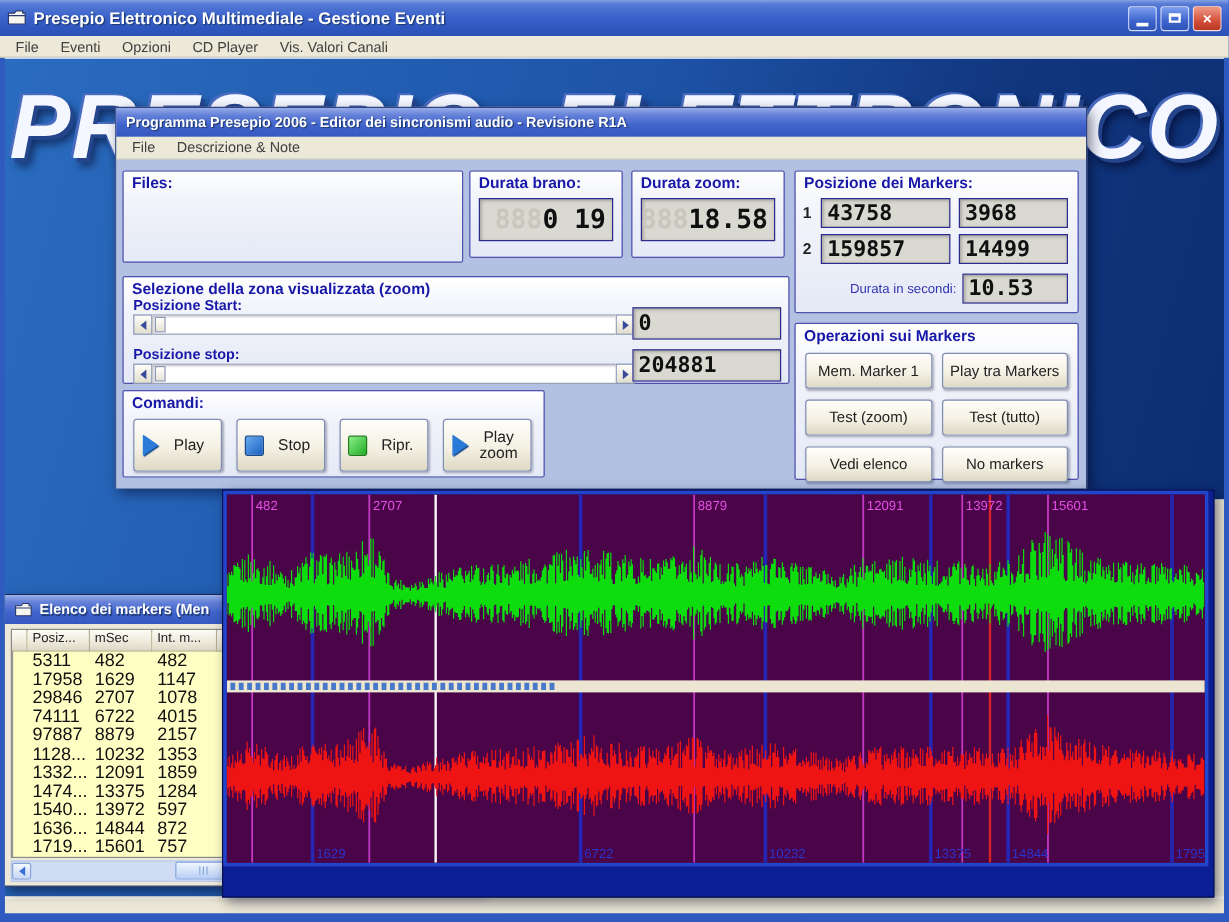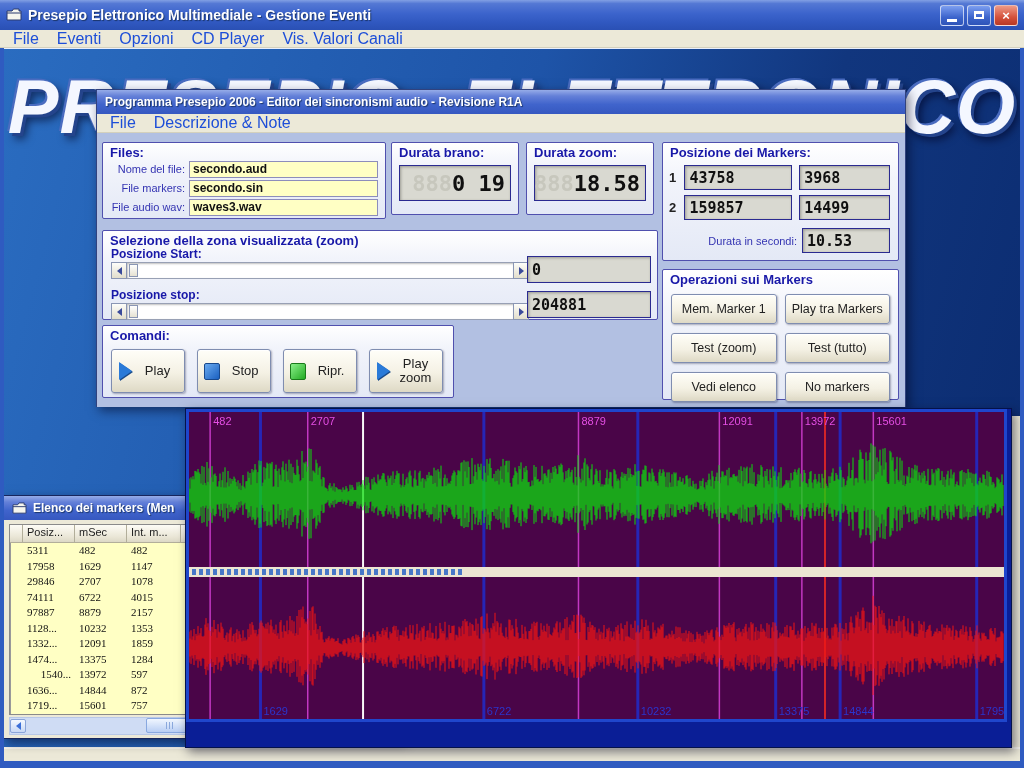--- a/index.html
+++ b/index.html
@@ -13,21 +13,21 @@
     white-space:nowrap;overflow:hidden;}
   .winbtns{display:flex;gap:3px;}
   .winbtn{width:24px;height:21px;border-radius:3px;border:1px solid rgba(255,255,255,.65);
     background:linear-gradient(180deg,#7c9ef0,#3c64cc 60%,#2e54b8);color:#fff;display:flex;align-items:center;justify-content:center;
     font-size:13px;font-weight:bold;box-sizing:border-box;}
   .winbtn.close{background:linear-gradient(180deg,#ee9a86,#d4503a 60%,#b83824);}
   .glyph-min{display:block;width:10px;height:3px;background:#fff;margin-top:10px;}
   .glyph-max{display:block;width:10px;height:8px;border:2px solid #fff;border-top-width:3px;box-sizing:border-box;}
   .menubar{position:absolute;left:0;top:30px;width:1024px;height:18px;background:#ece9d8;border-bottom:1px solid #d4d0bc;
     display:flex;align-items:center;padding:0 4px;box-sizing:border-box;}
-  .menu-item{font-size:16px;color:#1d4ed8;padding:0 9px;white-space:nowrap;text-align:center;}
+  .menu-item{font-size:12px;color:#404040;padding:0 9px;white-space:nowrap;text-align:center;}
   .client{position:absolute;left:4px;top:48px;width:1016px;height:712px;overflow:hidden;
     background:linear-gradient(105deg,#2a6cc0 0%,#1e54a8 45%,#11367e 70%,#0a2a6e 100%);border-top:1px solid #e8eefc;}
   .bigtext{position:absolute;left:0;top:14px;width:100%;text-align:center;font-size:76px;font-weight:bold;font-style:italic;
     color:#f4f7ff;letter-spacing:1px;word-spacing:34px;white-space:nowrap;z-index:1;
     text-shadow:3px 3px 0 #24448c,-2px -2px 0 #4a6cc0,5px 6px 8px rgba(0,0,30,.6);}
   .strip-right{position:absolute;right:0;top:367px;width:12px;height:345px;background:#ece9d8;border-left:2px solid #f8f6ee;z-index:2;}
   .strip-bottom{position:absolute;left:0;top:698px;width:1016px;height:14px;background:#ece9d8;border-top:2px solid #f8f6ee;z-index:2;}
   
   .window{position:absolute;box-shadow:3px 4px 10px rgba(0,0,25,.5);}
   .wtitle{display:flex;align-items:center;padding:0 8px;color:#fff;font-weight:bold;font-size:12px;
@@ -45,21 +45,21 @@
   .f-row{display:flex;align-items:center;height:18px;margin:0 7px 1px 2px;}
   .f-label{flex:0 0 80px;text-align:right;font-size:11px;color:#3434b2;padding-right:4px;white-space:nowrap;}
   .f-input{flex:1;background:#ffffc4;border:1px solid #8d8dbb;height:15px;line-height:15px;font-size:12px;font-weight:bold;
     color:#111;padding:0 3px;overflow:hidden;white-space:nowrap;}
   
   .lcd{background:#d9d9d1;border:1px solid #2a2a90;box-shadow:inset 1px 1px 3px #9a9a92;
     font-family:"DejaVu Sans Mono",monospace;font-weight:bold;display:flex;align-items:center;box-sizing:border-box;}
   .lcd .ghost{color:#c7c7bd;}
   .lcd .val{color:#101010;}
   .lcd-big{height:36px;font-size:22px;justify-content:flex-end;padding:0 5px;letter-spacing:0;}
-  .lcd-sm{height:25px;font-size:15px;justify-content:flex-start;padding:0 4px;}
+  .lcd-sm{height:25px;font-size:18px;justify-content:flex-start;padding:0 4px;}
   
   .mk-row{display:flex;align-items:center;gap:7px;margin:5px 8px 0 6px;}
   .mk-idx{font-size:13px;font-weight:bold;color:#222;width:9px;}
   .mk-pos{width:114px;}
   .mk-ms{width:96px;}
   .mk-dur{display:flex;align-items:center;justify-content:flex-end;gap:5px;margin:8px 8px 0 0;}
   .mk-dur-label{font-size:11px;color:#3434b2;}
   .mk-dur-lcd{width:88px;}
   
   .sl-label{position:absolute;font-size:12px;font-weight:bold;color:#1818a8;left:8px;}
@@ -89,21 +89,21 @@
   .u-first::first-letter{text-decoration:underline;}
   
   .win-grid{left:-1px;top:446px;width:400px;height:244px;z-index:8;background:#ece9d8;border:1px solid #17265e;box-sizing:border-box;}
   .win-grid .wtitle{height:24px;}
   .gbody{padding:4px 5px 0;}
   .grid-box{border:1px solid #8a8a8a;background:#ffffc4;box-shadow:inset 1px 1px 0 #9a9a9a;}
   .gh-row{display:flex;}
   .th{background:linear-gradient(#fdfcf6,#eae6d6 70%,#dcd8c6);border-right:1px solid #b2ae9a;border-bottom:1px solid #b2ae9a;
     font-size:11px;color:#222;padding:1px 4px;box-sizing:border-box;height:18px;white-space:nowrap;overflow:hidden;}
   .gr{display:flex;}
-  .td{font-size:11px;color:#111;height:15.5px;line-height:15.5px;padding:0 4px;box-sizing:border-box;white-space:nowrap;overflow:hidden;font-family:Liberation Serif, serif;}
+  .td{font-size:15px;color:#111;height:15.5px;line-height:15.5px;padding:0 4px;box-sizing:border-box;white-space:nowrap;overflow:hidden;}
   .hscroll{height:16px;margin-top:2px;background:#cfdcf4;position:relative;display:flex;align-items:center;border:1px solid #b8c8e8;}
   .hs-btn{width:16px;height:14px;border-radius:2px;border:1px solid #8aa4d8;background:linear-gradient(#f4f8ff,#c8d8f4);
     display:flex;align-items:center;justify-content:center;box-sizing:border-box;}
   .hs-tri{width:0;height:0;border-top:4px solid transparent;border-bottom:4px solid transparent;border-right:5px solid #3b6fd8;}
   .hs-thumb{position:absolute;left:136px;width:45px;height:13px;border-radius:2px;border:1px solid #88a8e0;
     background:linear-gradient(#f0f6ff,#b8cef4);display:flex;align-items:center;justify-content:center;gap:2px;}
   .hs-grip{width:1px;height:7px;background:#8aa8dc;}
   
   .win-wave{left:181px;top:359px;width:827px;height:340px;z-index:12;background:#0a1e96;
     border:1px solid #05124a;box-sizing:border-box;}
@@ -153,34 +153,20 @@
         <span>Programma Presepio 2006 - Editor dei sincronismi audio - Revisione R1A</span>
       </div>
       <div class="emenu" id="editor-menu">
           <span class="menu-item">File</span>
           <span class="menu-item">Descrizione &amp; Note</span>
         </div>
       <div class="ebody">
 
         <div class="panel" style="left:5px;top:9px;width:284px;height:77px;">
           <div class="phead">Files:</div>
-          <div id="file-fields">
-              <div class="f-row">
-                <span class="f-label">Nome del file:</span>
-                <div class="f-input">secondo.aud</div>
-              </div>
-              <div class="f-row">
-                <span class="f-label">File markers:</span>
-                <div class="f-input">secondo.sin</div>
-              </div>
-              <div class="f-row">
-                <span class="f-label">File audio wav:</span>
-                <div class="f-input">waves3.wav</div>
-              </div>
-            </div>
         </div>
 
         <div class="panel" style="left:294px;top:9px;width:128px;height:73px;">
           <div class="phead">Durata brano:</div>
           <div class="lcd lcd-big" style="margin:5px 7px 12px;">
             <span class="ghost">888</span>
               <span class="val">0 19</span>
           </div>
         </div>
 

